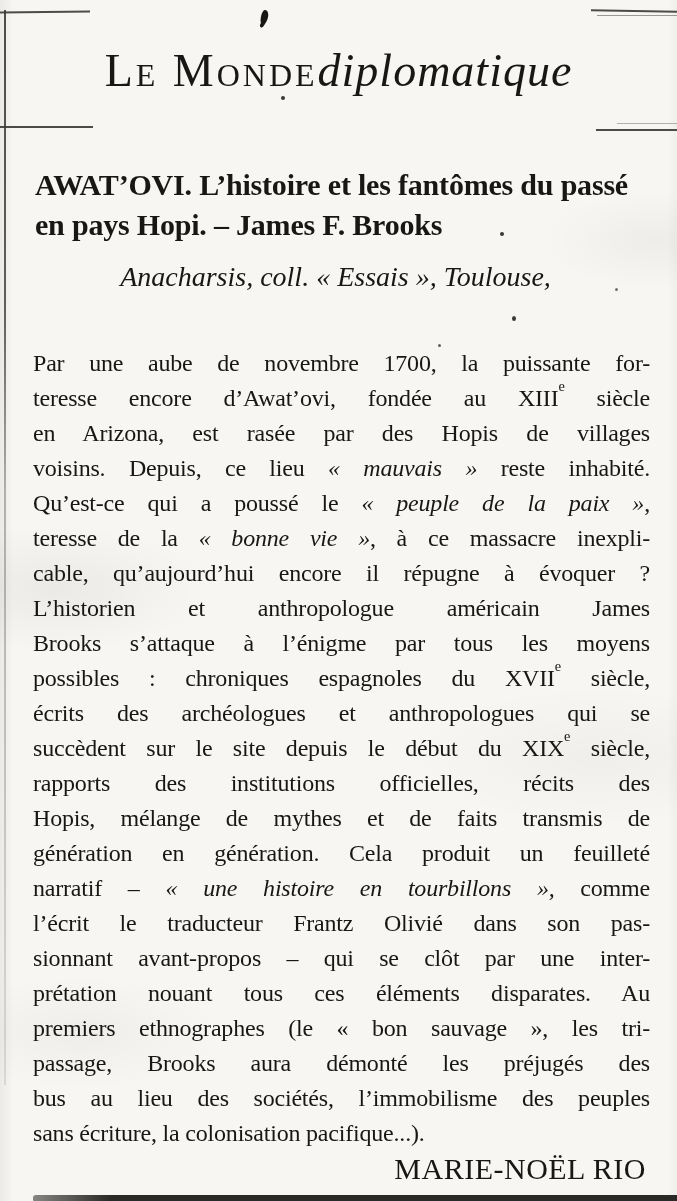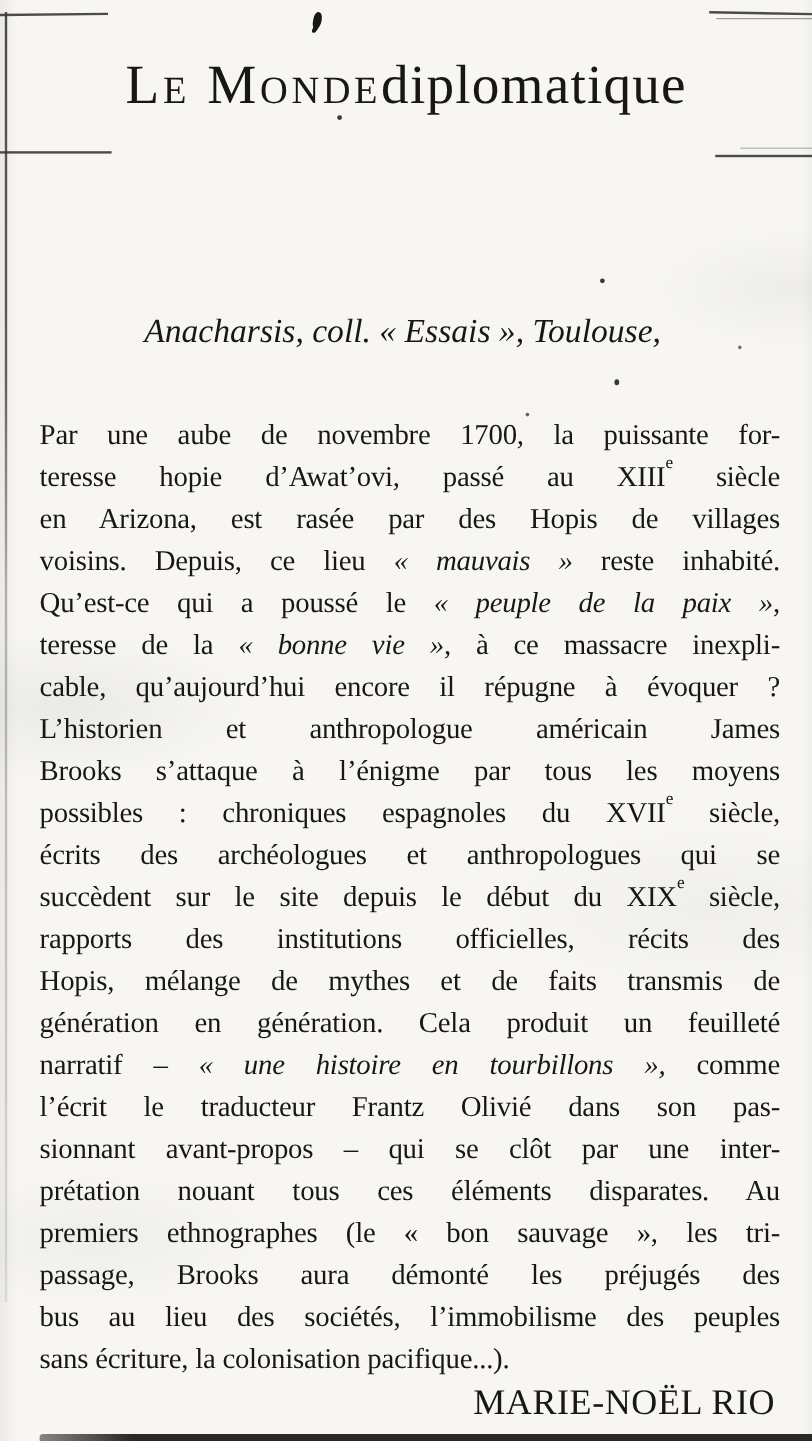--- a/index.html
+++ b/index.html
@@ -66,21 +66,21 @@
     border-radius:3px 0 0 1px;
   }
 
   
   .masthead{
     position:absolute;left:0;right:0;top:36px;
     text-align:center;font-size:46px;line-height:70px;
     white-space:nowrap;
   }
   .masthead .name{font-variant:small-caps;letter-spacing:3px;}
-  .masthead .qualifier{letter-spacing:1px;}
+  .masthead .qualifier{font-style:italic;letter-spacing:1px;}
 
   
   .review-title{
     position:absolute;left:35px;top:165px;width:616px;
     font-weight:bold;font-size:30px;line-height:40px;
     letter-spacing:-0.2px;
   }
   .pub-info{
     position:absolute;left:0;right:6px;top:258px;
     text-align:center;font-style:italic;
@@ -128,28 +128,32 @@
   <div class="speck s2"></div>
   <div class="speck s3"></div>
   <div class="speck s4"></div>
   <div class="speck s5"></div>
   <div class="edge-bottom"></div>
 
   <div class="masthead">
     <span class="name">Le Monde</span><span class="qualifier">diplomatique</span>
   </div>
 
+  <div class="review-title">
+    <div>AWAT’OVI. L’histoire et les fantômes du passé</div>
+    <div>en pays Hopi. – James F. Brooks</div>
+  </div>
 
   <div class="pub-info">
     <div>Anacharsis, coll. « Essais », Toulouse,</div>
   </div>
 
   <div class="review-body">
       <div class="line"><span>Par une aube de novembre 1700, la puissante for-</span></div>
-      <div class="line"><span>teresse hopie d’Awat’ovi, passé au XIII</span><sup>e</sup><span> siècle</span></div>
+      <div class="line"><span>teresse encore d’Awat’ovi, fondée au XIII</span><sup>e</sup><span> siècle</span></div>
       <div class="line"><span>en Arizona, est rasée par des Hopis de villages</span></div>
       <div class="line"><span>voisins. Depuis, ce lieu </span><i>« mauvais »</i><span> reste inhabité.</span></div>
       <div class="line"><span>Qu’est-ce qui a poussé le </span><i>« peuple de la paix »</i><span>,</span></div>
       <div class="line"><span>teresse de la </span><i>« bonne vie »</i><span>, à ce massacre inexpli-</span></div>
       <div class="line"><span>cable, qu’aujourd’hui encore il répugne à évoquer ?</span></div>
       <div class="line"><span>L’historien et anthropologue américain James</span></div>
       <div class="line"><span>Brooks s’attaque à l’énigme par tous les moyens</span></div>
       <div class="line"><span>possibles : chroniques espagnoles du XVII</span><sup>e</sup><span> siècle,</span></div>
       <div class="line"><span>écrits des archéologues et anthropologues qui se</span></div>
       <div class="line"><span>succèdent sur le site depuis le début du XIX</span><sup>e</sup><span> siècle,</span></div>

